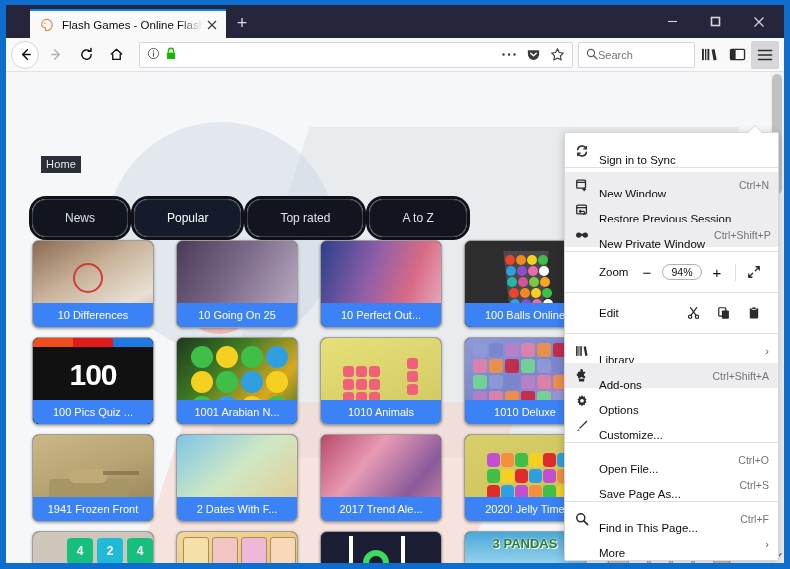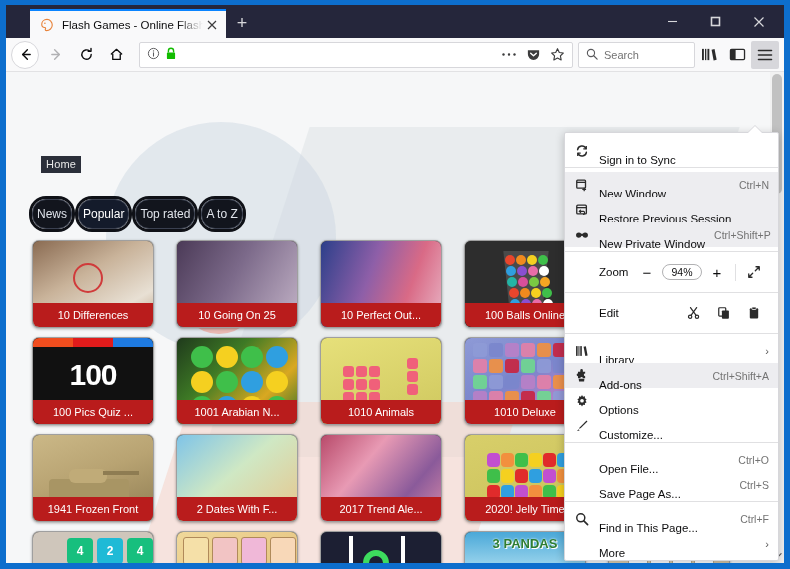--- a/index.html
+++ b/index.html
@@ -108,21 +108,21 @@
     display: flex; align-items: center;
     padding: 0 4px 0 7px;
   }
   .urlbar .ident { display:flex; align-items:center; gap:5px; }
   .url-text { flex:1; font-size:11px; color:#0c0c0d; padding-left:6px; }
   .url-actions { display:flex; align-items:center; gap:2px; margin-left:auto; }
   .url-act { width:22px;height:22px;display:flex;align-items:center;justify-content:center;}
   .searchbar {
     width: 117px; height: 26px;
     background:#fff; border:1px solid #d7d7db; border-radius:2px;
-    display:flex; align-items:center; gap:6px; padding: 8px 7px;
+    display:flex; align-items:center; gap:0; padding: 8px 7px;
     flex:none;
   }
   .searchbar .ph { font-size:11px; color:#737373; }
   .tb-icon {
     width: 28px; height: 28px;
     display:flex;align-items:center;justify-content:center;flex:none;
   }
   .tb-icon.active {
     background:#d7d7db; border-radius:2px;
   }
@@ -162,28 +162,28 @@
     font-size:11px; color:#e8e8e8;
     background:#2b2f3a;
     padding: 2px 5px 3px 5px;
     letter-spacing:.2px;
   }
   .navtabs {
     position:absolute; left:26px; top:127px;
     display:flex; gap:6px; align-items:center;
   }
   .ntab {
-    height: 30px;
+    height: 38px;
     border-radius: 14px;
     background:#12151d;
     border:1px solid #3a4050;
     color:#dfe3ea;
     font-size: 12px;
     display:flex;align-items:center;justify-content:center;
-    padding: 0 4px;
+    padding: 0 32px;
     outline: 3px solid #0f1117;
     outline-offset: 0px;
   }
   .ntab.sel { background:#141b2b; color:#ffffff; }
 
   .grid {
     position:absolute; left:26px; top:168px;
     width: 740px;
     display:grid;
     grid-template-columns: repeat(5, 122px);
@@ -200,21 +200,21 @@
     box-shadow: 0 1px 3px rgba(0,0,0,.35);
     border: 1px solid rgba(255,255,255,.55);
   }
   .card .thumb {
     position:absolute; left:0; right:0; top:0; height: 88px;
     background-size: cover;
   }
   .card .cap {
     position:absolute; left:0; right:0; bottom:0;
     height: 24px;
-    background: #b91c1c;
+    background: #3b82f6;
     color: #fff;
     font-size: 11px;
     display:flex;align-items:center;justify-content:center;
     white-space:nowrap; overflow:hidden;
     border-radius: 0 0 6px 6px;
   }
 
   
   .t-dog   { background: linear-gradient(150deg,#8a6b52 0%, #c9b39a 40%, #e8e0d4 75%, #b79b7e 100%); }
   .t-girl  { background: linear-gradient(120deg,#4b3a57 0%, #7c6a8a 45%, #c4b4c8 100%); }

